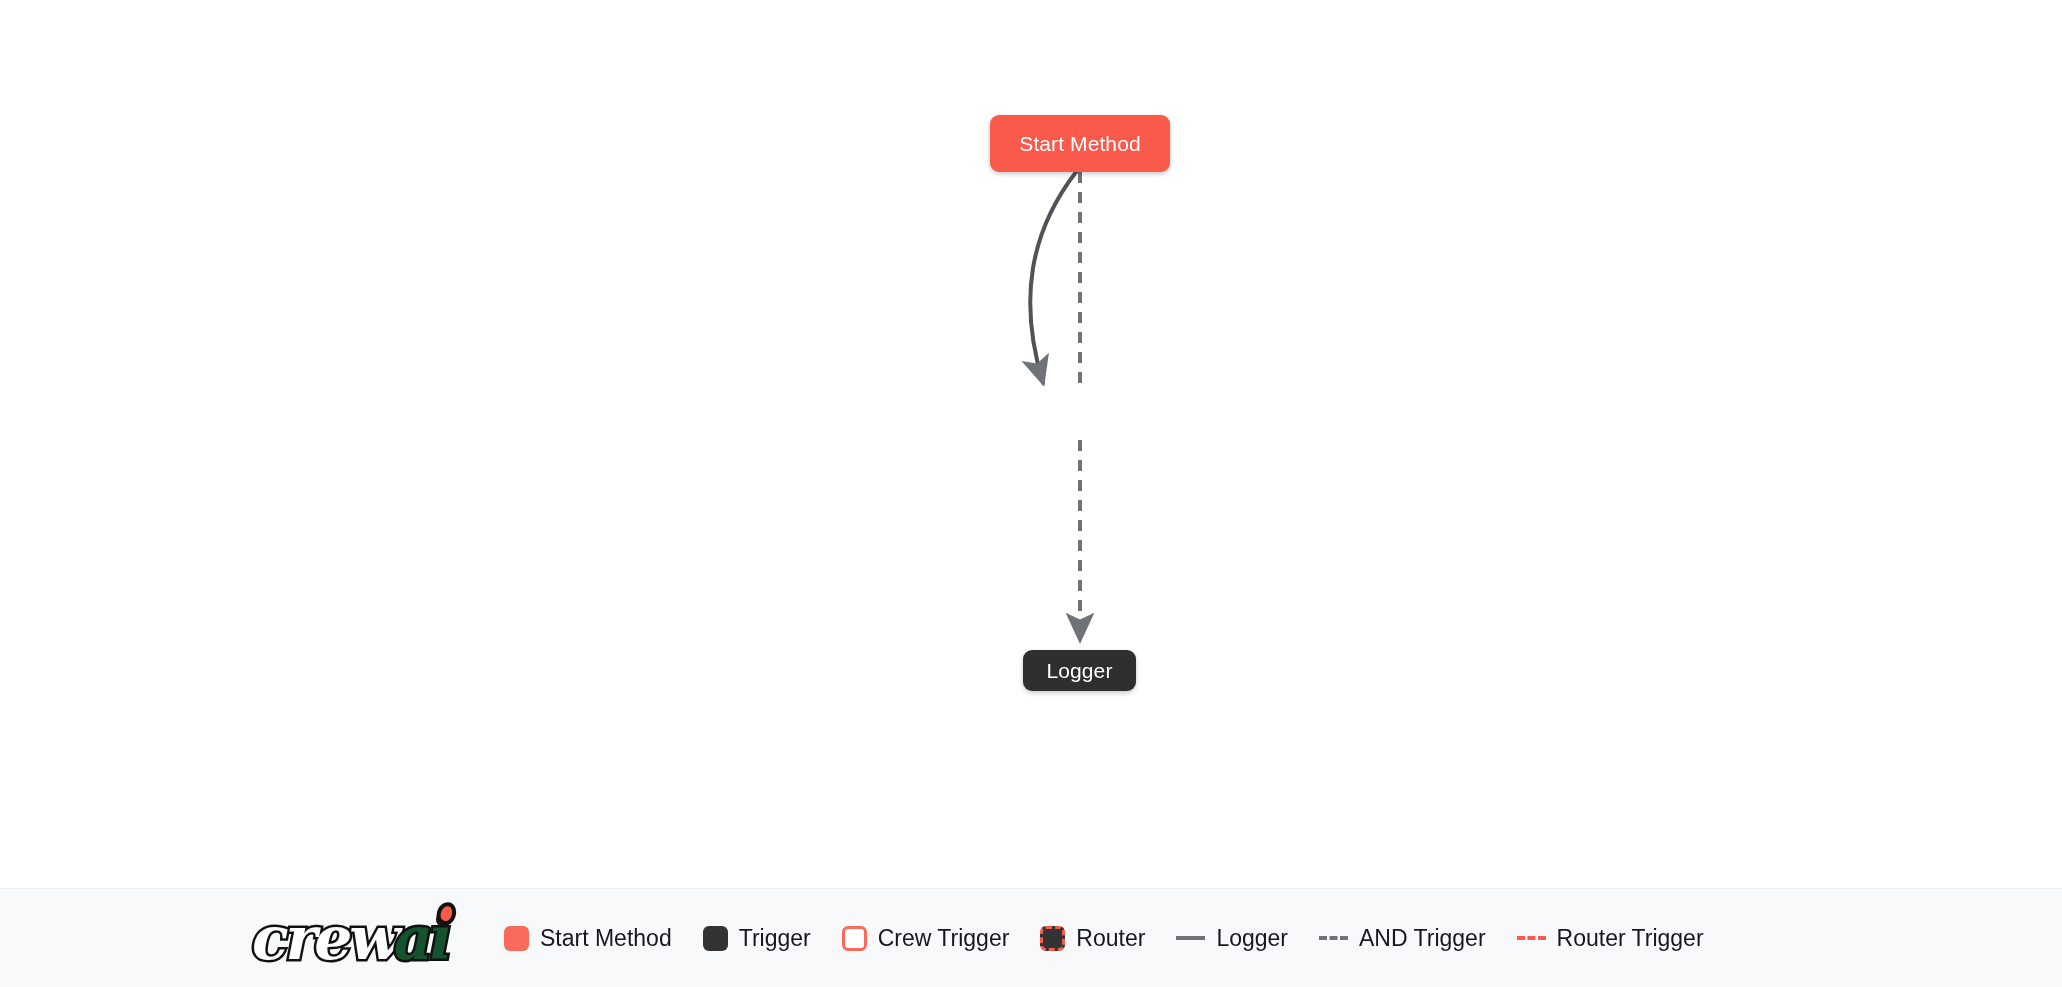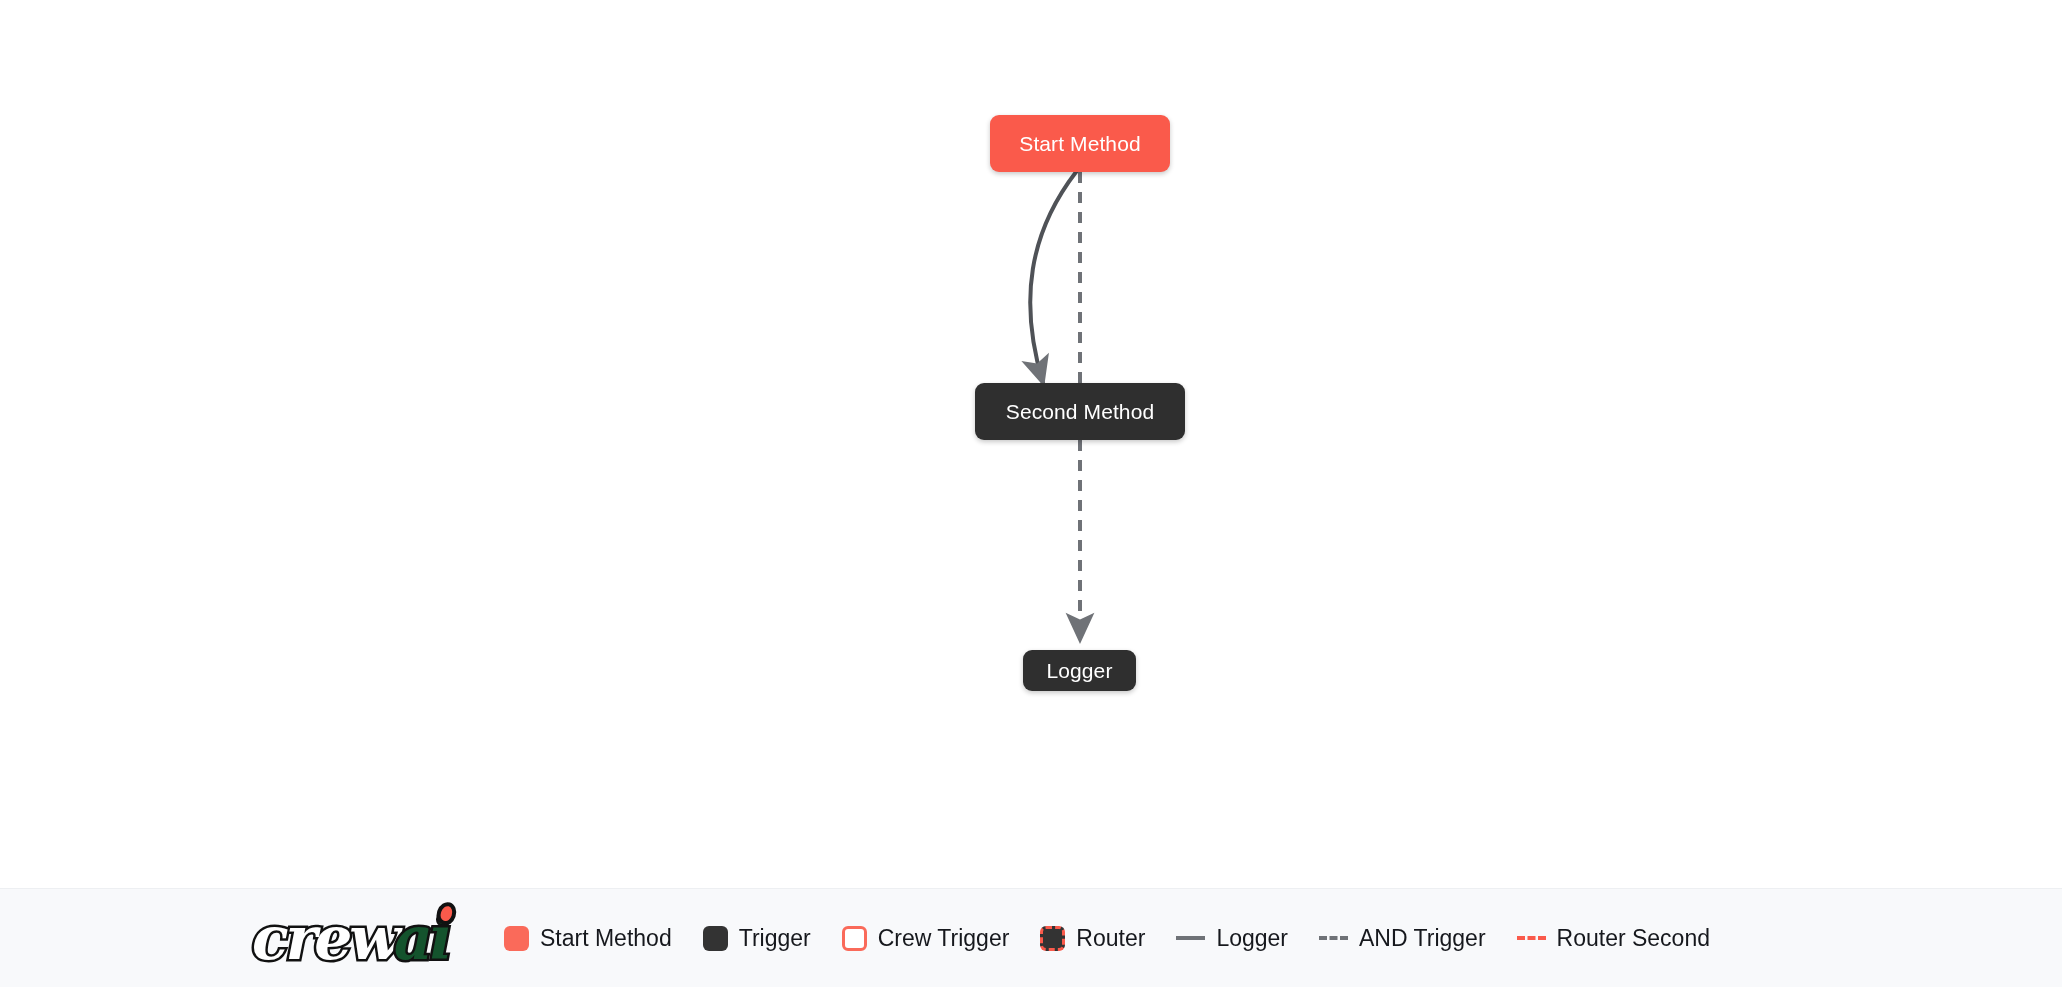--- a/index.html
+++ b/index.html
@@ -172,23 +172,20 @@
       <path d="M 1080,172 L 1080,383" fill="none" stroke="#6F7277" stroke-width="4" stroke-dasharray="11 9" stroke-linecap="butt"></path>
       <path d="M 1080,440 L 1080,640" fill="none" stroke="#6F7277" stroke-width="4" stroke-dasharray="11 9" stroke-linecap="butt" marker-end="url(#arrow-gray-2)"></path>
 
       <path d="M 1076,172 C 1030,232 1018,300 1043,383" fill="none" stroke="#4F5257" stroke-width="4" stroke-linecap="round" marker-end="url(#arrow-gray)"></path>
     </svg>
 
     <div class="node node-start" style="left:990px; top:115px; width:180px; height:57px;">
       <span class="node-label">Start Method</span>
     </div>
 
-    <div class="node node-method" style="left:975px; top:383px; width:210px; height:57px;">
-      <span class="node-label">Second Method</span>
-    </div>
 
     <div class="node node-method" style="left:1023px; top:650px; width:113px; height:41px;">
       <span class="node-label">Logger</span>
     </div>
 
   </div>
 
   <div id="legend-bar">
 
     <div id="crewai-logo">
@@ -224,19 +221,19 @@
         <span class="legend-label">Logger</span>
       </div>
 
       <div class="legend-item">
         <span class="line-swatch line-dashed-gray"></span>
         <span class="legend-label">AND Trigger</span>
       </div>
 
       <div class="legend-item">
         <span class="line-swatch line-dashed-red"></span>
-        <span class="legend-label">Router Second</span>
+        <span class="legend-label">Router Trigger</span>
       </div>
 
     </div>
   </div>
 
 </div>
 
 </body></html>

